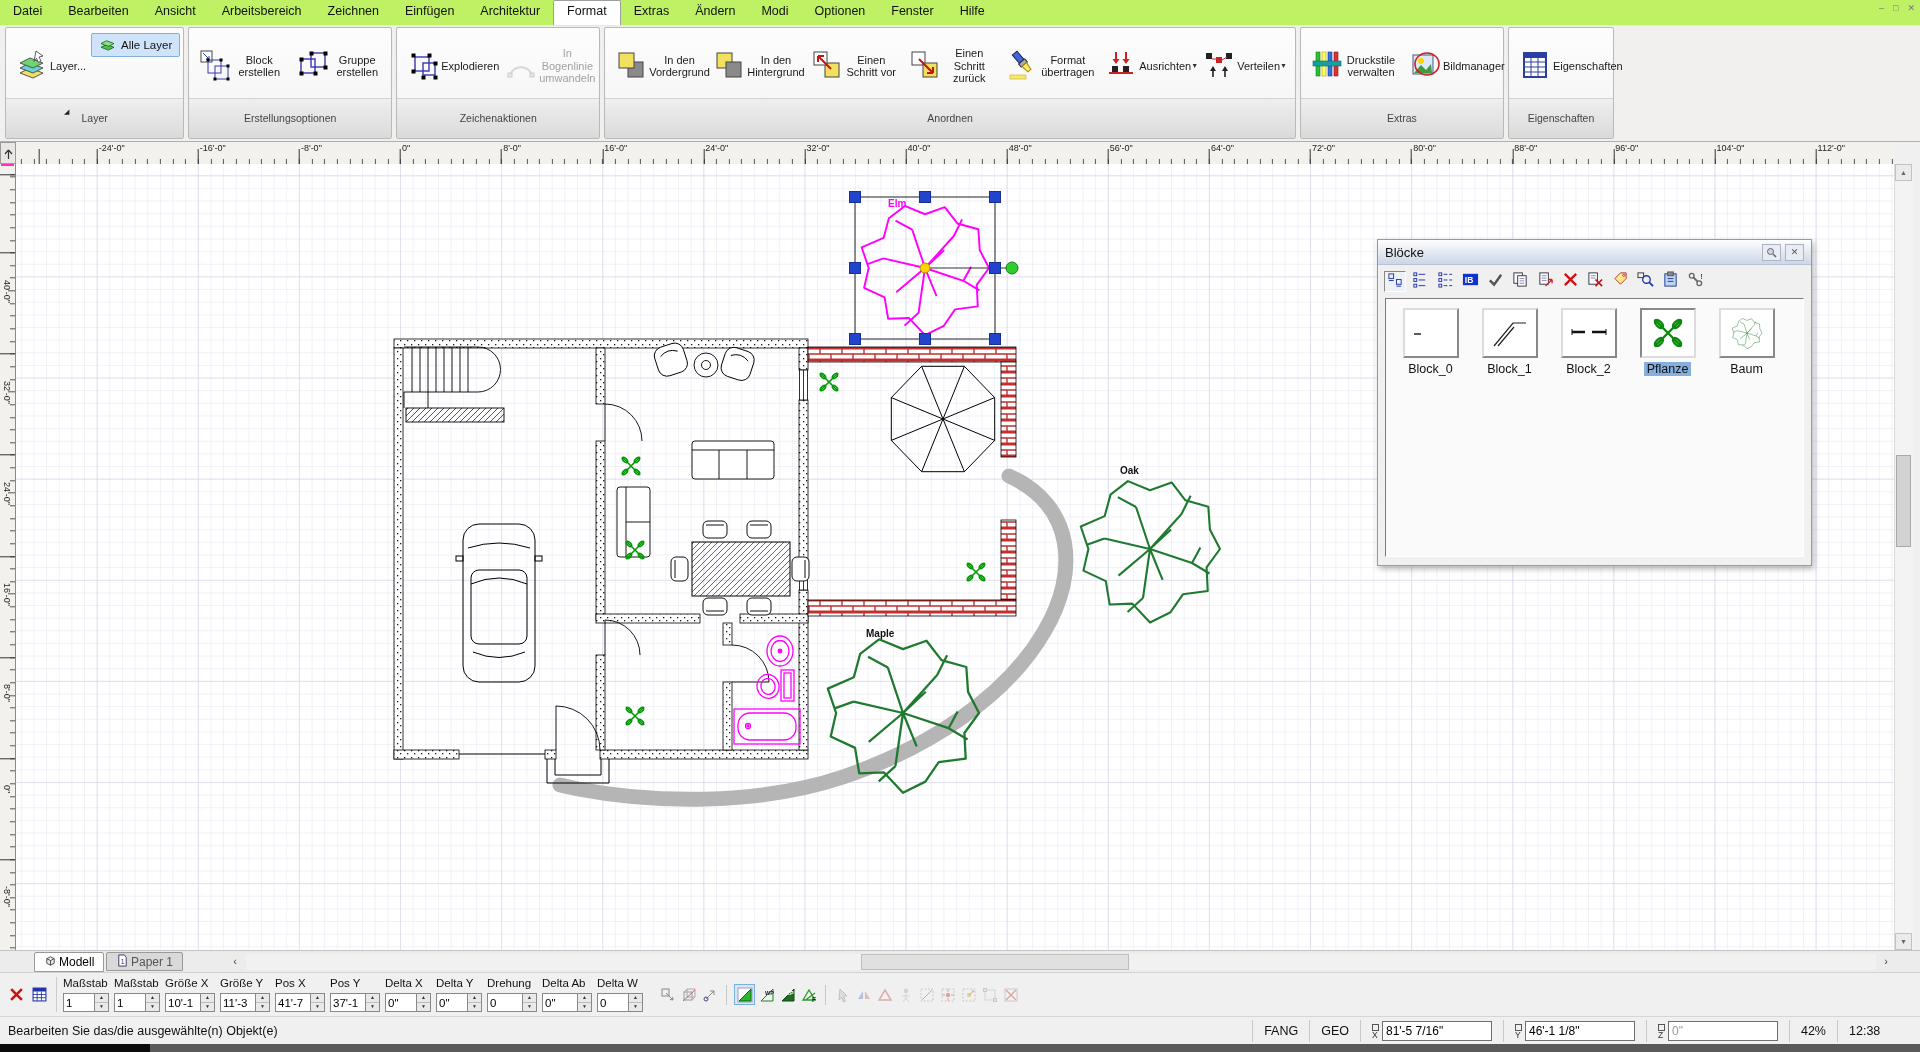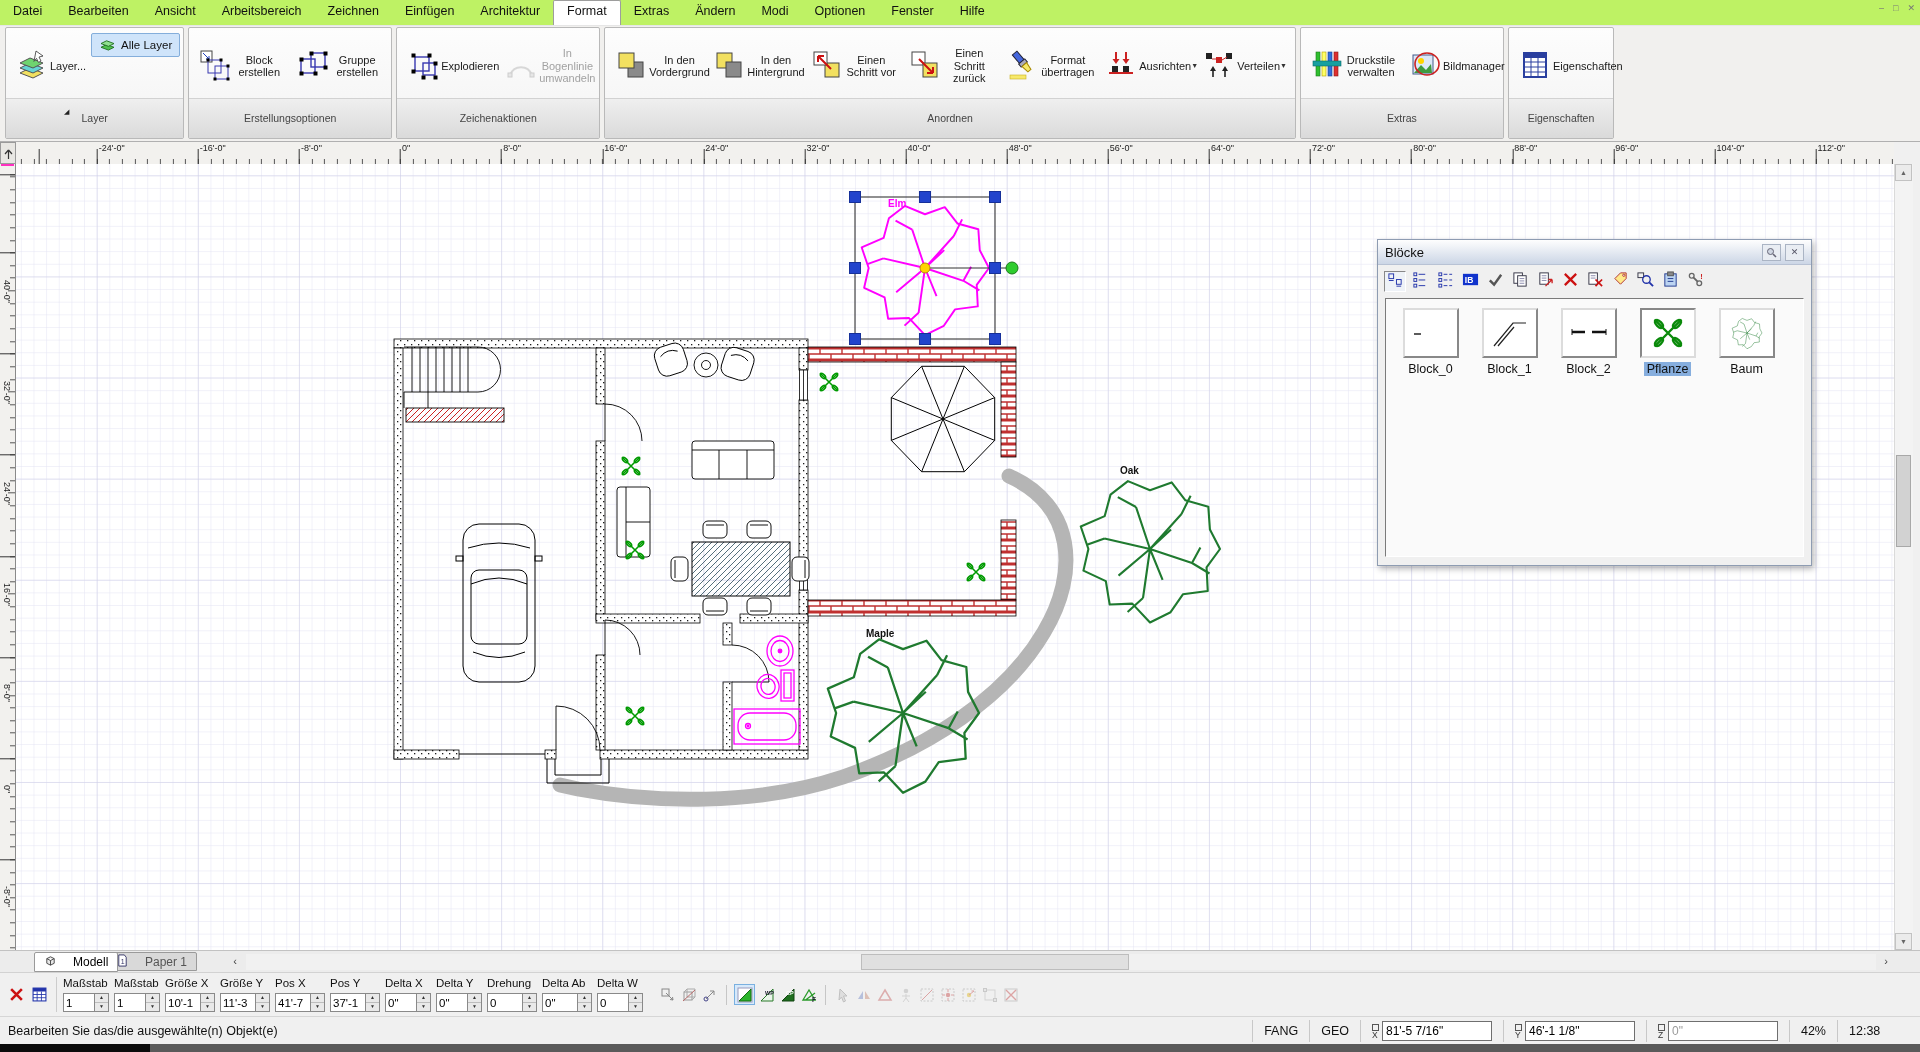--- a/index.html
+++ b/index.html
@@ -52,21 +52,21 @@
   #vmarker{position:absolute;left:1px;top:0;width:13px;height:2px;background:#ff30c0}
   #canvas{position:absolute;left:16px;top:164px;width:1878px;height:786px;background:#fff;z-index:1}
   #canvas svg{display:block}
   
   #vscroll{position:absolute;left:1894px;top:164px;width:18px;height:786px;background:#f3f3f3;border-left:1px solid #dadada}
   .vs-btn{position:absolute;left:0;width:17px;height:17px;background:#ebebeb;border:1px solid #c2c2c2;
           font-size:7px;text-align:center;line-height:15px;color:#666;box-sizing:border-box}
   #vs-thumb{position:absolute;left:1px;top:291px;width:15px;height:92px;background:#d2d2d2;border:1px solid #a8a8a8;box-sizing:border-box}
   
   #tabsrow{position:absolute;left:0;top:950px;width:1920px;height:22px;background:#ececec;border-top:1px solid #c2c2c2;box-sizing:border-box}
-  .tab{position:absolute;top:1px;height:19px;display:flex;align-items:center;gap:16px;padding:0 9px;
+  .tab{position:absolute;top:1px;height:19px;display:flex;align-items:center;gap:2px;padding:0 9px;
        font-size:12px;border:1px solid #9a9a9a;background:#d9d9d9;color:#555;border-radius:2px 2px 0 0;box-sizing:border-box}
   .tab.active{background:#fff;color:#000;height:20px;z-index:2}
   .tab svg{width:13px;height:13px}
   #hs-left{position:absolute;left:227px;top:2px;width:16px;height:18px;text-align:center;font-size:11px;color:#444;line-height:17px}
   #hs-track{position:absolute;left:246px;top:3px;width:1630px;height:16px;background:#f1f1f1}
   #hs-thumb{position:absolute;left:615px;top:0;width:268px;height:16px;background:#e0e0e0;border:1px solid #bdbdbd;box-sizing:border-box}
   #hs-right{position:absolute;left:1878px;top:2px;width:16px;height:18px;text-align:center;font-size:11px;color:#444;line-height:17px}
   
   #inspector{position:absolute;left:0;top:972px;width:1920px;height:44px;background:#f0f0f0;
              border-top:1px solid #d2d2d2;display:flex;align-items:center;padding-left:6px;box-sizing:border-box}

